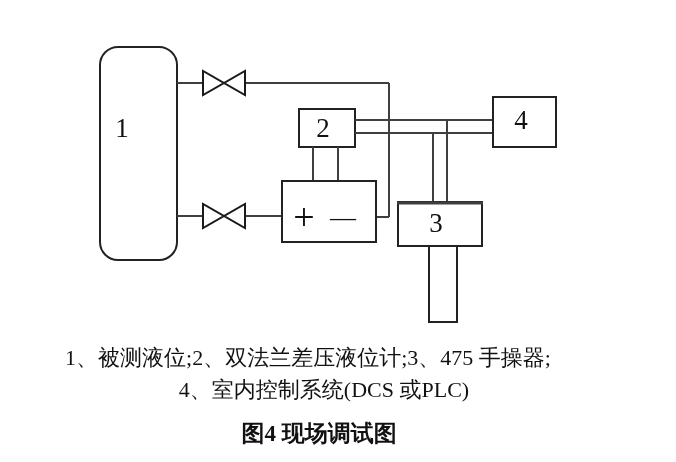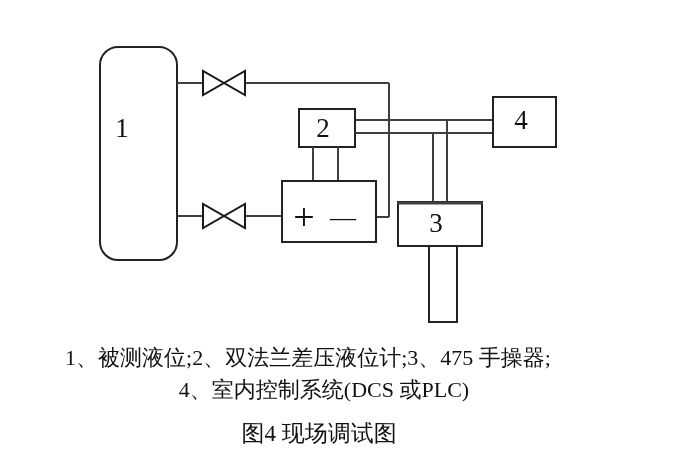--- a/index.html
+++ b/index.html
@@ -25,21 +25,21 @@
   .sign-plus { font-size: 38px; }
   .sign-minus { font-size: 26px; }
   .caption-line {
     position: absolute;
     transform: translateX(-50%);
     white-space: nowrap;
     font-size: 22px;
     color: #111111;
     text-align: right;
   }
-  .figure-title { font-size: 23px; font-weight: normal; }
+  .figure-title { font-size: 23px; font-weight: bold; }
 </style>
 </head>
 <body>
 
 <div class="page">
 
   <svg class="diagram-svg" width="676" height="335" viewBox="0 0 676 335">
 
     <rect x="100" y="47" width="77" height="213" rx="18" ry="18"></rect>
 

